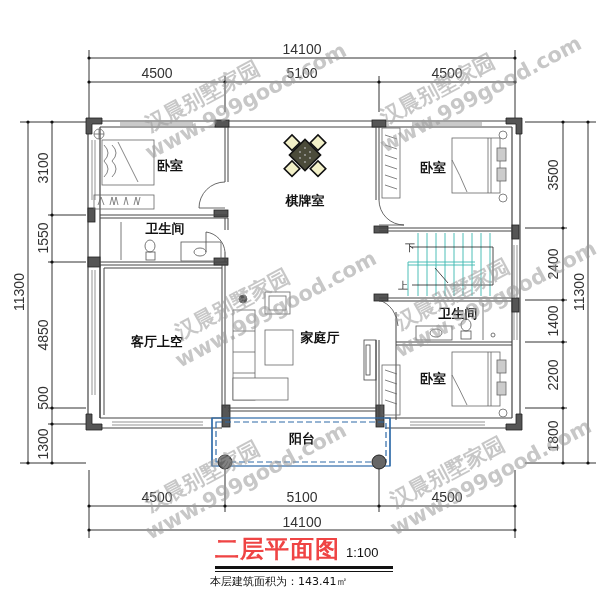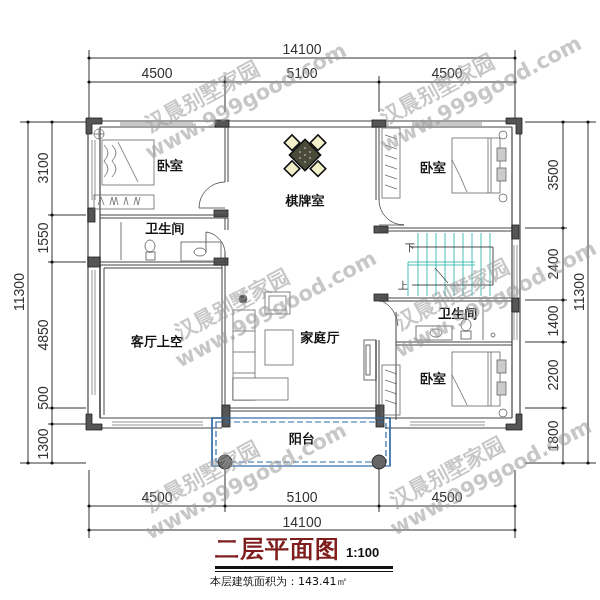--- a/index.html
+++ b/index.html
@@ -3,22 +3,22 @@
 <meta charset="utf-8">
 <style>
   html, body { margin: 0; padding: 0; background: #ffffff; }
   body { width: 600px; height: 600px; position: relative; overflow: hidden; font-family: "DejaVu Sans", sans-serif; }
   #plan { position: absolute; left: 0; top: 0; }
   .dimtxt { font-family: "Liberation Sans", sans-serif; font-size: 14px; fill: #333; }
   .room { font-family: "DejaVu Sans", sans-serif; font-size: 13px; font-weight: bold; fill: #111; }
   .updown { font-family: "DejaVu Sans", sans-serif; font-size: 10px; fill: #222; }
   .wm { font-family: "DejaVu Sans", sans-serif; font-size: 21px; fill: #9a9a9a; opacity: 0.55; font-weight: bold; }
   .title-block { position: absolute; left: 215px; top: 533px; width: 175px; }
-  .title { font-family: "DejaVu Sans", sans-serif; font-size: 24px; font-weight: bold; color: #7f1d1d; letter-spacing: 1px; display: inline-block; }
-  .scale { font-family: "Liberation Sans", sans-serif; font-size: 13px; font-weight: bold; color: #111; margin-left: 6px; }
+  .title { font-family: "DejaVu Sans", sans-serif; font-size: 24px; font-weight: bold; color: #ef4444; letter-spacing: 1px; display: inline-block; }
+  .scale { font-family: "Liberation Sans", sans-serif; font-size: 13px; font-weight: normal; color: #111; margin-left: 6px; }
   .uline1 { position: absolute; left: 0; top: 33px; width: 178px; height: 3px; background: #111; }
   .uline2 { position: absolute; left: 0; top: 38px; width: 178px; height: 1px; background: #111; }
   .area { position: absolute; left: 210px; top: 574px; font-family: "DejaVu Sans", sans-serif; font-size: 11px; font-weight: normal; color: #111; }
 </style>
 </head>
 <body>
 
 <svg id="plan" width="600" height="600" viewBox="0 0 600 600">
 
   <g stroke="#333" stroke-width="1">

